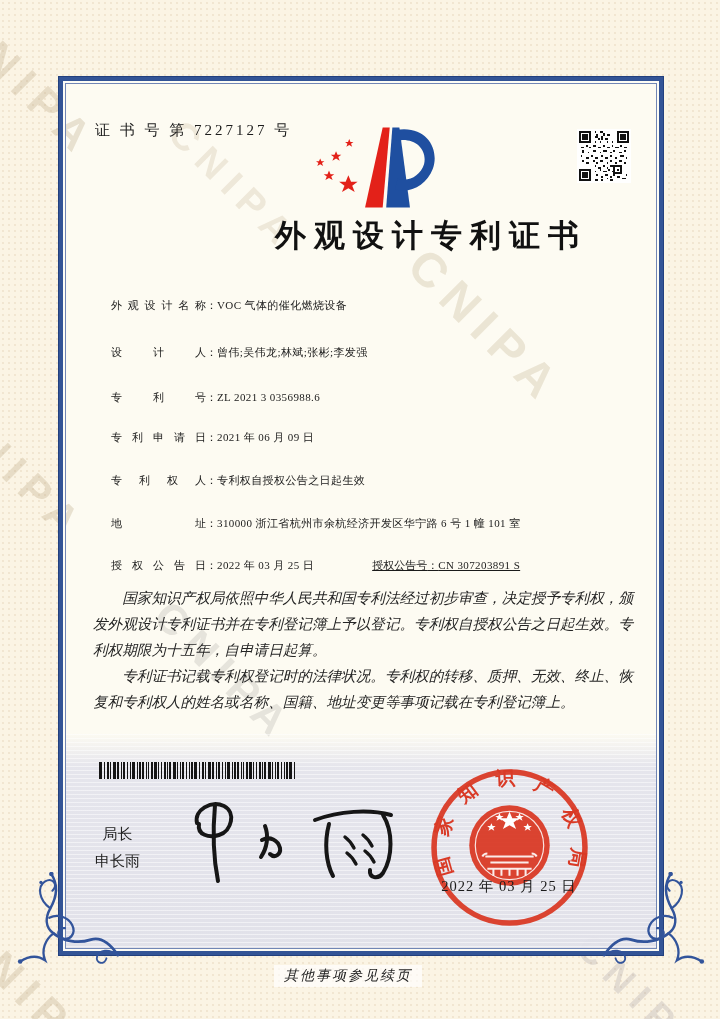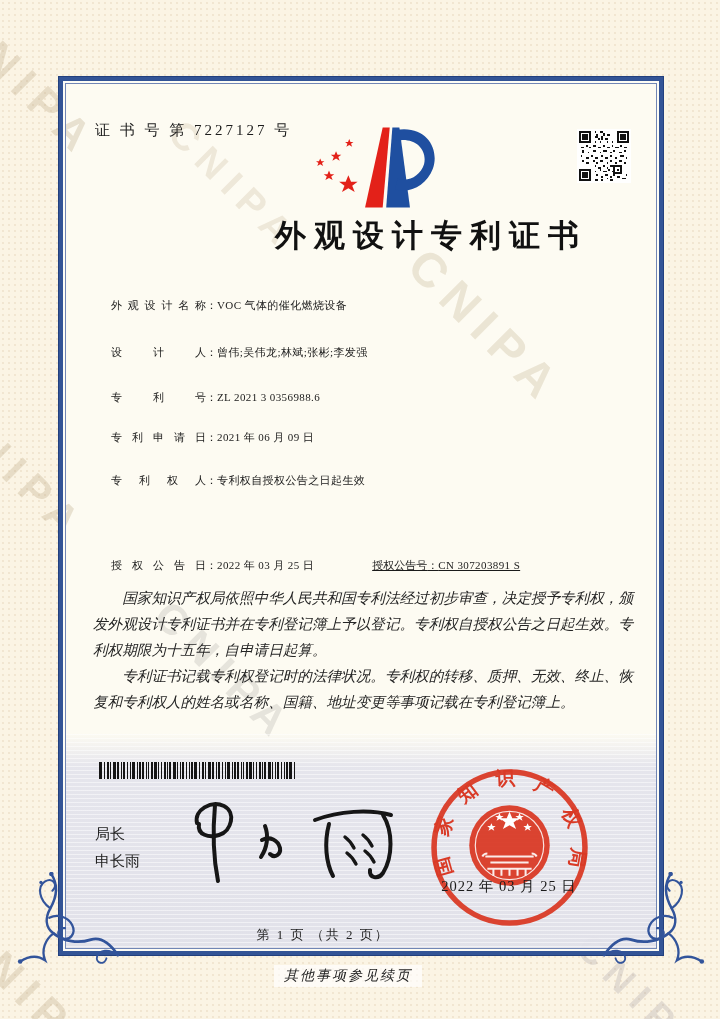--- a/index.html
+++ b/index.html
@@ -54,21 +54,21 @@
   .fvalue { letter-spacing:0.4px; }
   .fpair2 { margin-left:58px;text-decoration:underline; }
   .r0{top:221px} .r1{top:268px} .r2{top:313px} .r3{top:353px} .r4{top:396px} .r5{top:439px} .r6{top:481px}
 
   .paras { position:absolute; left:34px; top:508px; width:540px; font-size:14.6px; line-height:26px;
            color:#242424; text-align:justify; font-style:italic; }
   .paras p { text-indent:2em; }
 
   .barcode { position:absolute; left:40px; top:685px; width:196px; height:17px; }
 
-  .officer { position:absolute; left:36px; top:744px; font-size:15px; color:#222; line-height:27px; }
+  .officer { position:absolute; left:36px; top:744px; font-size:15px; color:#222; line-height:27px;text-align:center; }
   .signature { position:absolute; left:118px; top:716px; width:262px; height:96px; }
 
   .seal { position:absolute; left:370px; top:690px; width:161px; height:161px; }
   .seal-date { position:absolute; left:366px; top:800px; width:168px; text-align:center;
                font-size:14.5px; letter-spacing:1px; color:#1c1c1c; z-index:6; }
 
   .page-note { position:absolute; left:0; top:849px; width:100%; text-align:center;
                font-size:13px; letter-spacing:2px; color:#1f1f1f; }
 
   .footer-note { position:absolute; left:0; top:965px; width:696px; text-align:center; }
@@ -175,20 +175,23 @@
     </div>
     <div class="frow r2">
       <span class="flabel">专利号</span><span>：</span><span class="fvalue">ZL 2021 3 0356988.6</span>
     </div>
     <div class="frow r3">
       <span class="flabel">专利申请日</span><span>：</span><span class="fvalue">2021 年 06 月 09 日</span>
     </div>
     <div class="frow r4">
       <span class="flabel">专利权人</span><span>：</span><span class="fvalue">专利权自授权公告之日起生效</span>
     </div>
+    <div class="frow r5">
+      <span class="flabel">地址</span><span>：</span><span class="fvalue">310000 浙江省杭州市余杭经济开发区华宁路 6 号 1 幢 101 室</span>
+    </div>
     <div class="frow r6">
       <span class="flabel">授权公告日</span><span>：</span><span class="fvalue">2022 年 03 月 25 日</span><span class="fpair2"><span>授权公告号</span><span>：</span><span class="fvalue">CN 307203891 S</span></span>
     </div>
 
     <div class="paras">
       <p>国家知识产权局依照中华人民共和国专利法经过初步审查，决定授予专利权，颁发外观设计专利证书并在专利登记簿上予以登记。专利权自授权公告之日起生效。专利权期限为十五年，自申请日起算。</p>
       <p>专利证书记载专利权登记时的法律状况。专利权的转移、质押、无效、终止、恢复和专利权人的姓名或名称、国籍、地址变更等事项记载在专利登记簿上。</p>
     </div>
 
     <svg class="barcode" viewBox="0 0 196 17" preserveAspectRatio="none">
@@ -234,20 +237,19 @@
         </g>
         <g stroke="#fff" stroke-width="2" fill="none" opacity="0.9">
           <path d="M56,89 L104,89 M53,89 C54,87 56,86 58,86 M107,89 C106,87 104,86 102,86"></path>
           <path d="M61,95 H99 M58,101 H102"></path>
           <path d="M64,101 V108 M72,101 V108 M80,101 V108 M88,101 V108 M96,101 V108"></path>
         </g>
       </g>
     </svg>
     <div class="seal-date">2022 年 03 月 25 日</div>
 
-    <div class="page-note">第 1 页 （共 2 页）</div>
   </div>
 
   <div class="footer-note">
     <span>其他事项参见续页</span>
   </div>
 
 </div>
 
 </body></html>

